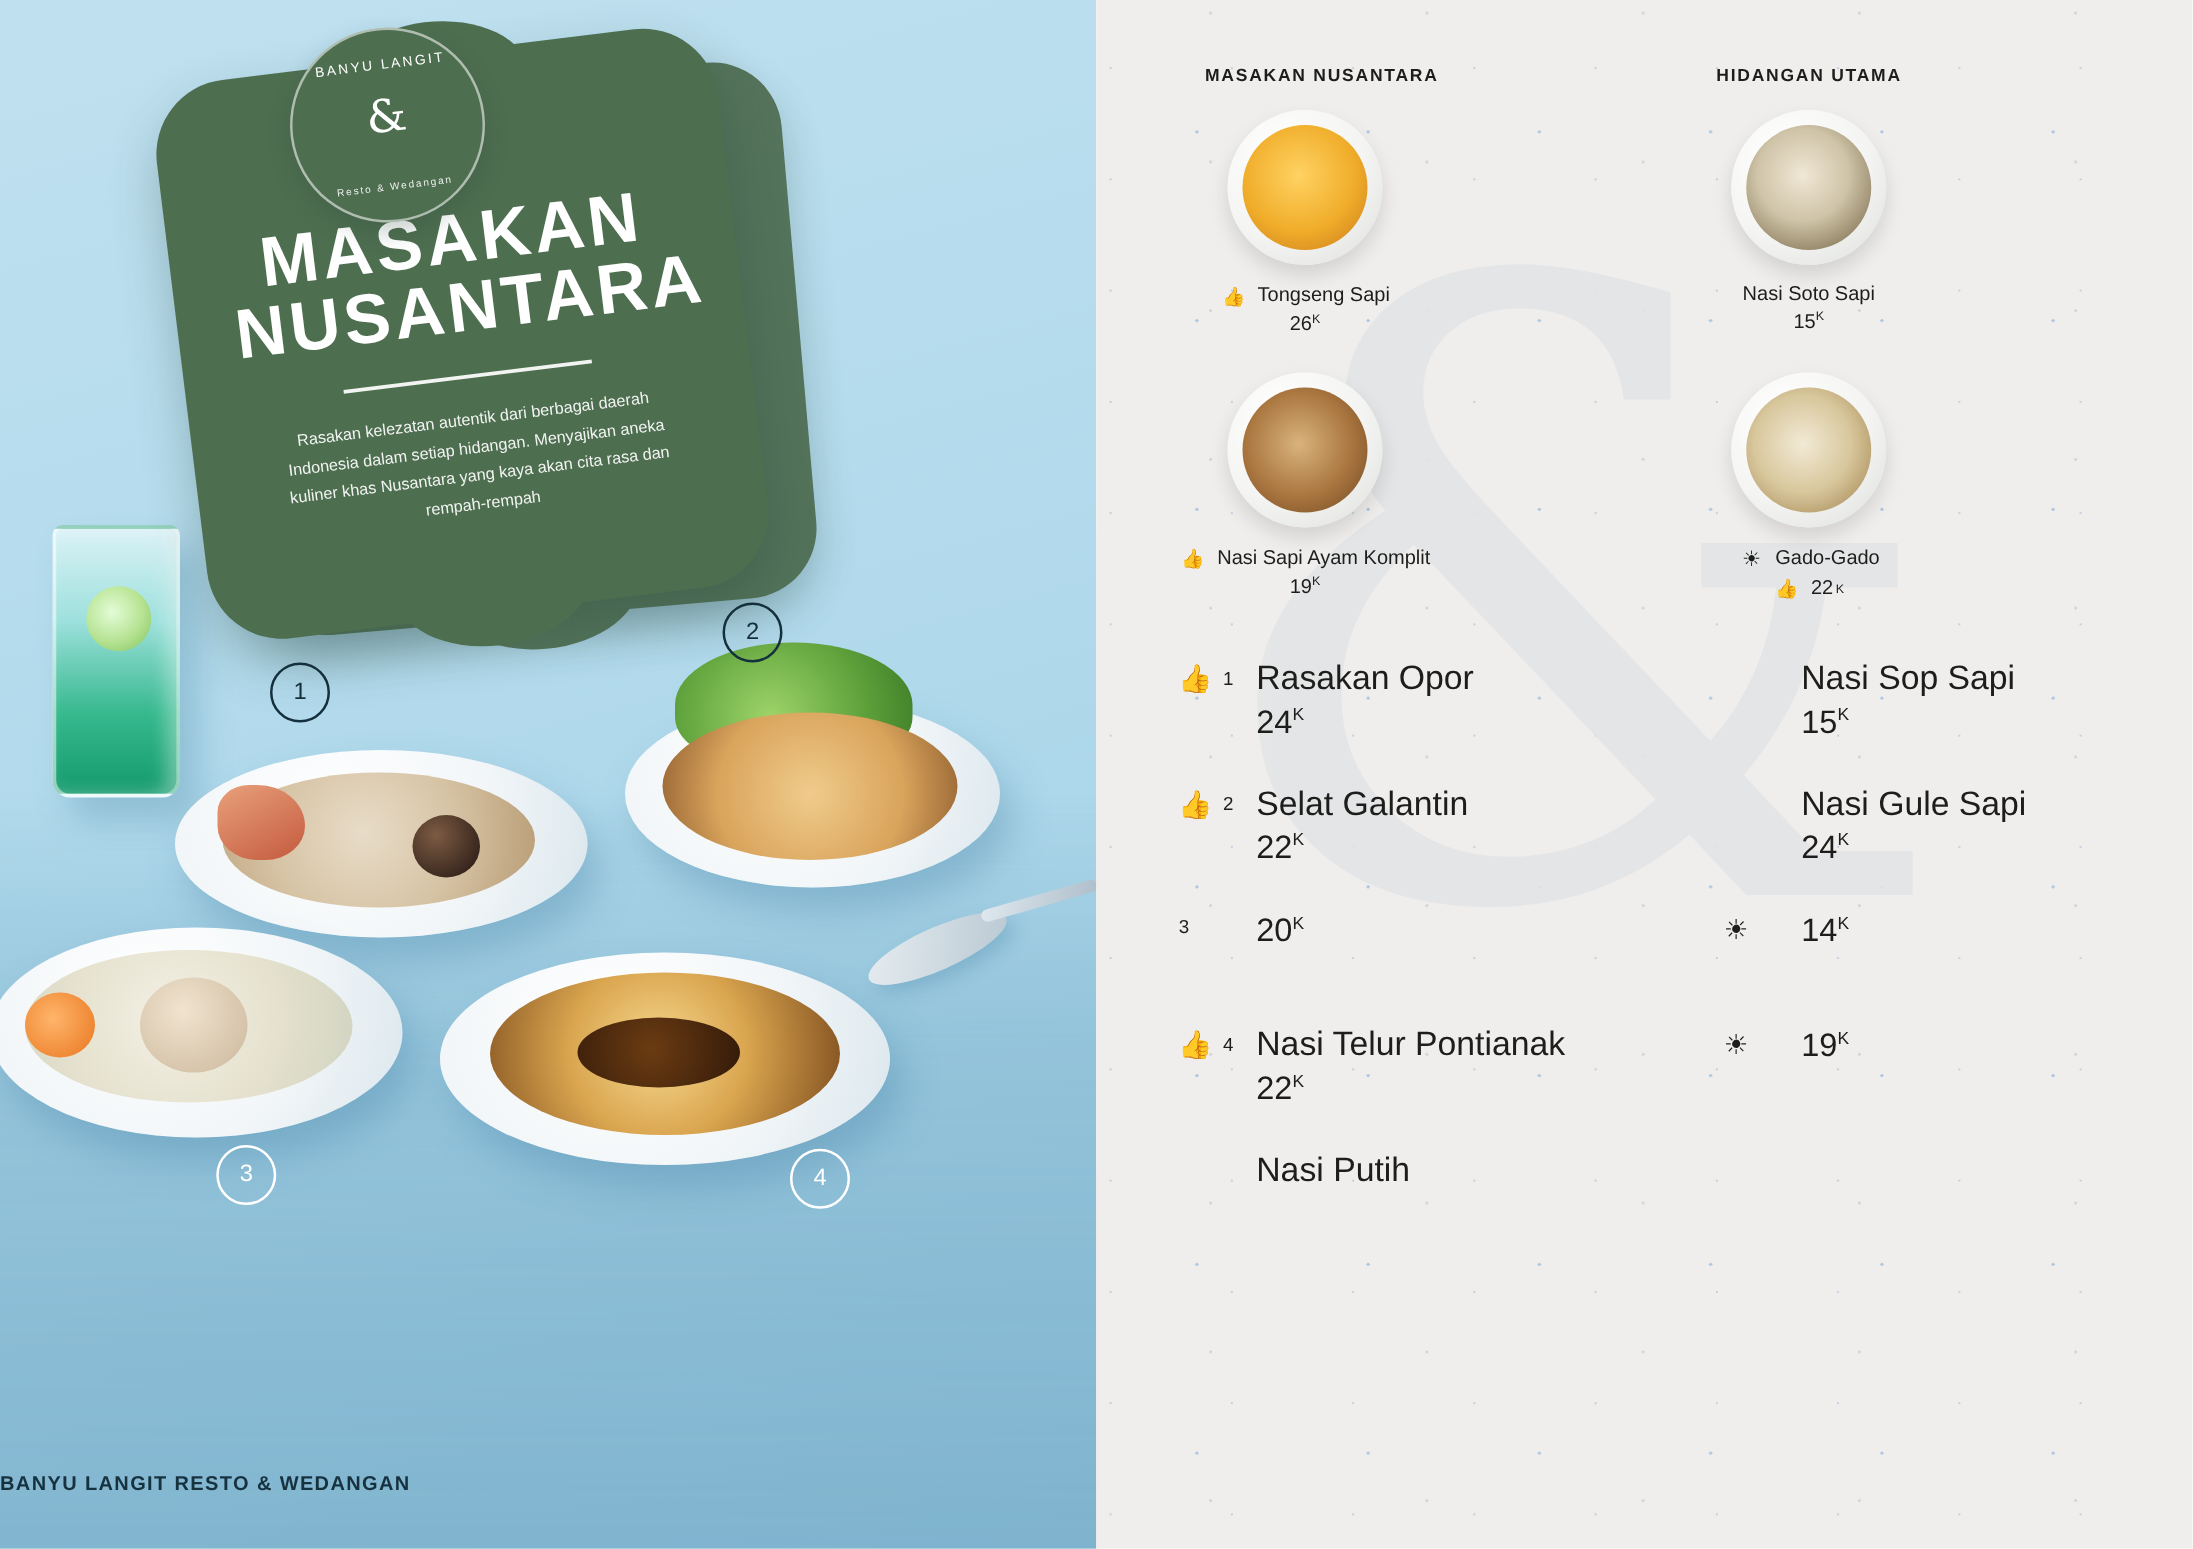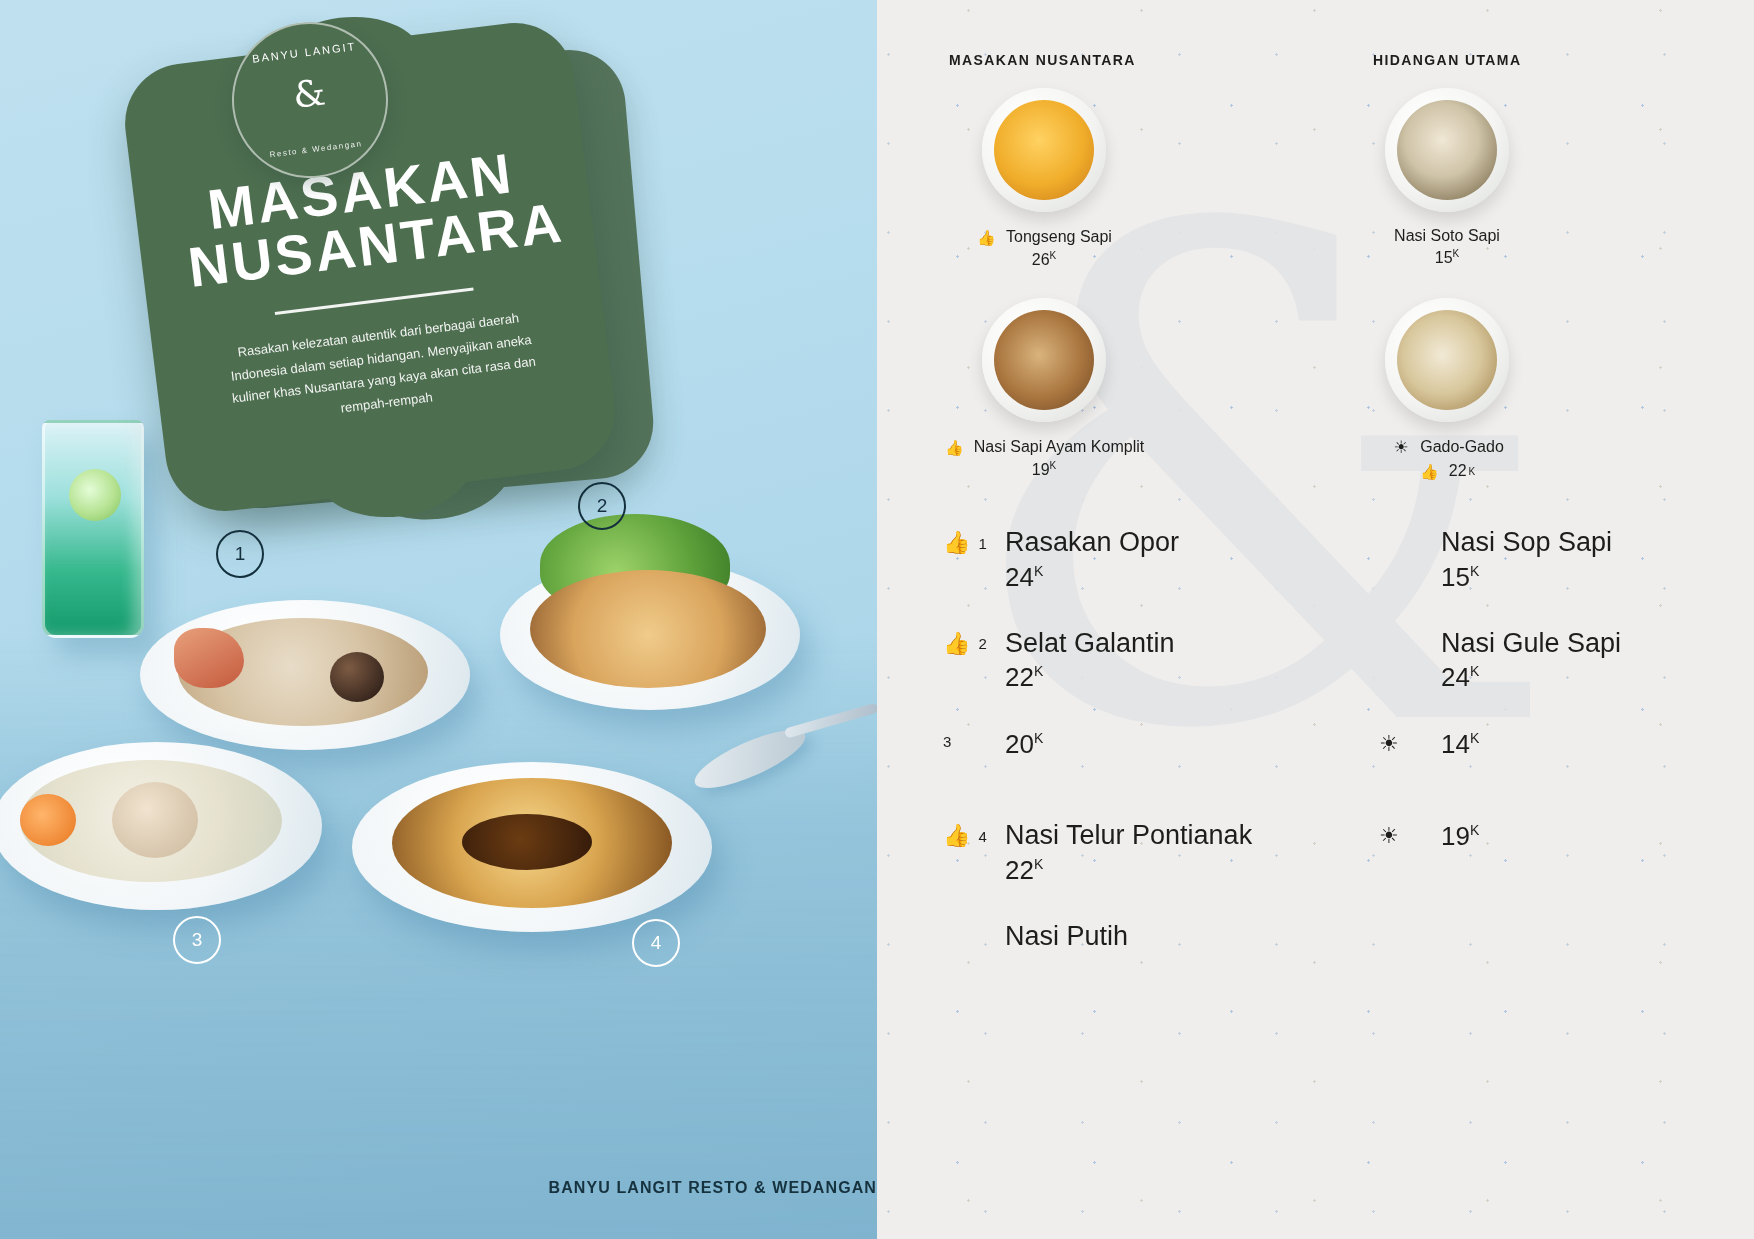--- a/index.html
+++ b/index.html
@@ -250,21 +250,21 @@
   .num-circle.light { border-color: #ffffff; color: #ffffff; }
   .n1 { left: 216px; top: 530px; }
   .n2 { left: 578px; top: 482px; }
   .n3 { left: 173px; top: 916px; }
   .n4 { left: 632px; top: 919px; }
 
   .left-footer {
     position: absolute;
     left: 0; right: 0;
     bottom: 42px;
-    text-align: right;
+    text-align: left;
     font-size: 16px;
     font-weight: bold;
     letter-spacing: 1.1px;
     color: #16323f;
   }
 
   
   .right-page {
     position: relative;
     width: 877px;
@@ -300,21 +300,21 @@
     user-select: none;
   }
   .right-content { position: relative; z-index: 2; }
 
   .col-head {
     position: absolute;
     font-size: 14px;
     font-weight: bold;
     letter-spacing: 1.4px;
   }
-  .ch-left { left: 72px; top: 52px; text-align: center; }
+  .ch-left { left: 87px; top: 52px; text-align: center; }
   .ch-right { left: 496px; top: 52px; }
 
   
   .feat {
     position: absolute;
     text-align: center;
     width: 240px;
   }
   .bowl {
     width: 124px; height: 124px;

